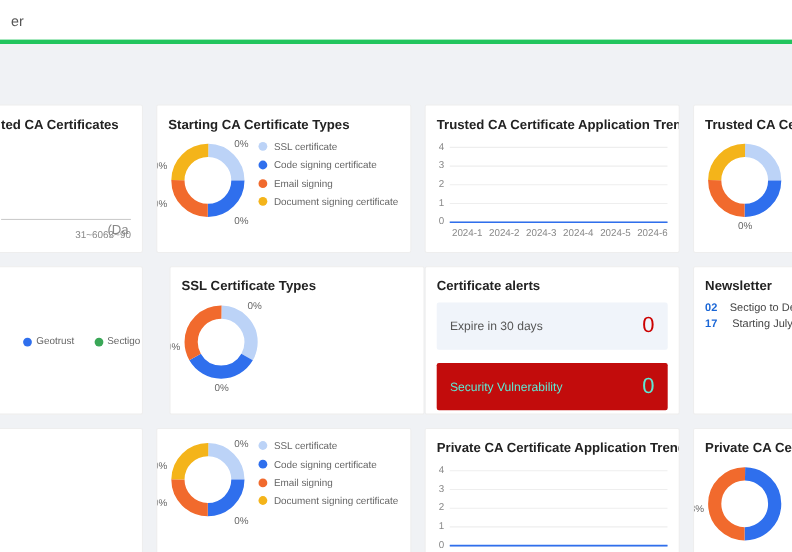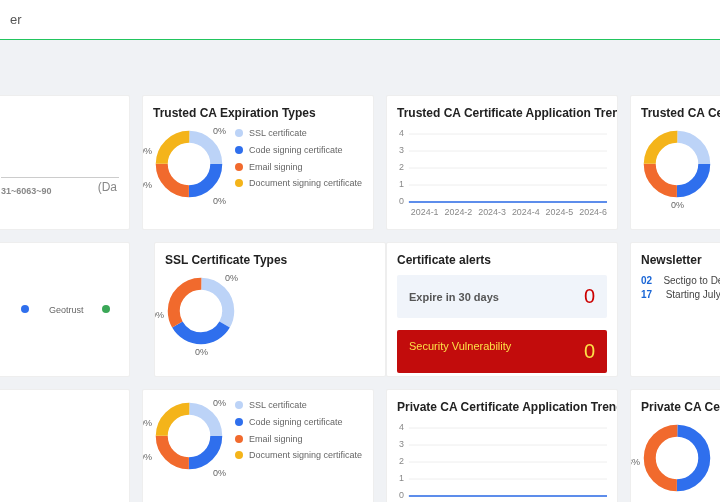--- a/index.html
+++ b/index.html
@@ -1,17 +1,17 @@
 <!DOCTYPE html>
 <html><head>
 <meta charset="utf-8">
 <style>
   * { box-sizing: border-box; margin: 0; padding: 0; }
   html, body { width: 720px; height: 502px; overflow: hidden; font-family: -apple-system, "Segoe UI", Arial, sans-serif; background: #f0f2f5; color: #222; }
-  .topbar { background: #fff; height: 40px; line-height: 40px; padding: 0 10px; font-size: 13px; color: #555; border-bottom: 1px solid #22c55e; }
+  .topbar { background: #fff; height: 40px; line-height: 40px; padding: 0 10px; font-size: 13px; color: #555; border-bottom: 4px solid #22c55e; }
   .grid { position: relative; }
   .card { position: absolute; background: #fff; border: 1px solid #eee; border-radius: 2px; padding: 10px; overflow: hidden; }
   .card-title { font-size: 12px; font-weight: 600; color: #222; margin-bottom: 8px; white-space: nowrap; }
   .donut-wrap { display: flex; }
   .donut { position: relative; width: 72px; height: 72px; flex: 0 0 72px; }
   .donut svg { width: 72px; height: 72px; display: block; }
   .pct { position: absolute; font-size: 9px; color: #666; }
   .legend { display: flex; flex-direction: column; gap: 6px; padding-left: 10px; font-size: 9px; color: #666; }
   .lg-row { display: flex; align-items: flex-start; gap: 6px; line-height: 1.2; }
   .swatch { width: 8px; height: 8px; border-radius: 50%; flex: 0 0 8px; margin-top: 1px; }
@@ -22,59 +22,60 @@
   .c-yellow { background: #f4b41a; }
   .c-green  { background: #3aa757; }
   
   .linechart { position: relative; height: 90px; }
   .lc-svg { width: 100%; height: 90px; }
   .lc-axis-label { font-size: 9px; fill: #888; }
   .lc-y { font-size: 9px; fill: #888; }
   
   .axis-chart { position: relative; height: 90px; }
   .axis-line { position: absolute; left: 0; right: 0; bottom: 18px; height: 1px; background: #ccc; }
-  .axis-ticks { position: absolute; left: 0; right: 0; bottom: 0; display: flex; justify-content: flex-start; font-size: 9px; color: #888; font-weight: bold; }
+  .axis-ticks { position: absolute; left: 0; right: 0; bottom: 0; display: flex; justify-content: flex-end; font-size: 9px; color: #888; }
   .axis-unit { position: absolute; right: 2px; bottom: 2px; font-size: 12px; color: #888; }
   
   .dots-row { display: flex; gap: 18px; align-items: center; height: 70px; padding-left: 20px; }
-  .dot-item { display: flex; align-items: flex-start; gap: 20px; font-size: 9px; color: #666; }
+  .dot-item { display: flex; align-items: flex-end; gap: 4px; font-size: 9px; color: #666; }
   .dot-item .sq { width: 8px; height: 8px; border-radius: 50%; }
   
   .alert-box { background: #f0f4fa; border-radius: 2px; padding: 10px 12px; display: flex; justify-content: space-between; align-items: center; margin-bottom: 12px; }
-  .alert-box .label { font-size: 11px; color: #555; font-weight: bold; }
+  .alert-box .label { font-size: 11px; color: #555; }
   .alert-box .value { font-size: 20px; color: #cc0000; font-weight: 400; }
-  .alert-danger { background: #c20c0c; color: #fde047; border-radius: 2px; padding: 10px 12px; display: flex; justify-content: space-between; }
+  .alert-danger { background: #c20c0c; color: #5eead4; border-radius: 2px; padding: 10px 12px; display: flex; justify-content: space-between; align-items: center; }
   .alert-danger .label { font-size: 11px; }
   .alert-danger .value { font-size: 20px; font-weight: 400; }
   
   .news-row { display: flex; gap: 8px; font-size: 10px; color: #444; margin-bottom: 3px; white-space: nowrap; }
   .news-date { color: #1a66d6; font-weight: 600; width: 18px; }
 </style>
 </head>
 <body>
 
 <div class="topbar">
   <span>er</span>
 </div>
 
 <div class="grid">
 
   <div class="card" style="left:-10px; top:55px; width:140px; height:135px;">
+    <div class="card-title">ted CA Certificates</div>
     <div class="axis-chart">
       <div class="axis-line"></div>
       <div class="axis-ticks">
         <span>31~60</span>
         <span>63~90</span>
       </div>
       <div class="axis-unit">(Da</div>
     </div>
   </div>
 
   <div class="card" style="left:142px; top:55px; width:232px; height:135px;">
-    <div class="card-title">Trusted CA Expiration Types</div>
+    <div class="card-title">Starting CA Certificate Types</div>
     <div class="donut-wrap">
       <div class="donut">
         <svg viewBox="0 0 42 42">
           <circle cx="21" cy="21" r="15.9" fill="none" stroke="#bcd3f7" stroke-width="7" stroke-dasharray="25 75" stroke-dashoffset="25"></circle>
           <circle cx="21" cy="21" r="15.9" fill="none" stroke="#2f6fed" stroke-width="7" stroke-dasharray="25 75" stroke-dashoffset="0"></circle>
           <circle cx="21" cy="21" r="15.9" fill="none" stroke="#f16a2d" stroke-width="7" stroke-dasharray="25 75" stroke-dashoffset="-25"></circle>
           <circle cx="21" cy="21" r="15.9" fill="none" stroke="#f4b41a" stroke-width="7" stroke-dasharray="25 75" stroke-dashoffset="-50"></circle>
         </svg>
         <span class="pct" style="top:-2px; left:60px;">0%</span>
         <span class="pct" style="top:18px; left:-14px;">0%</span>

